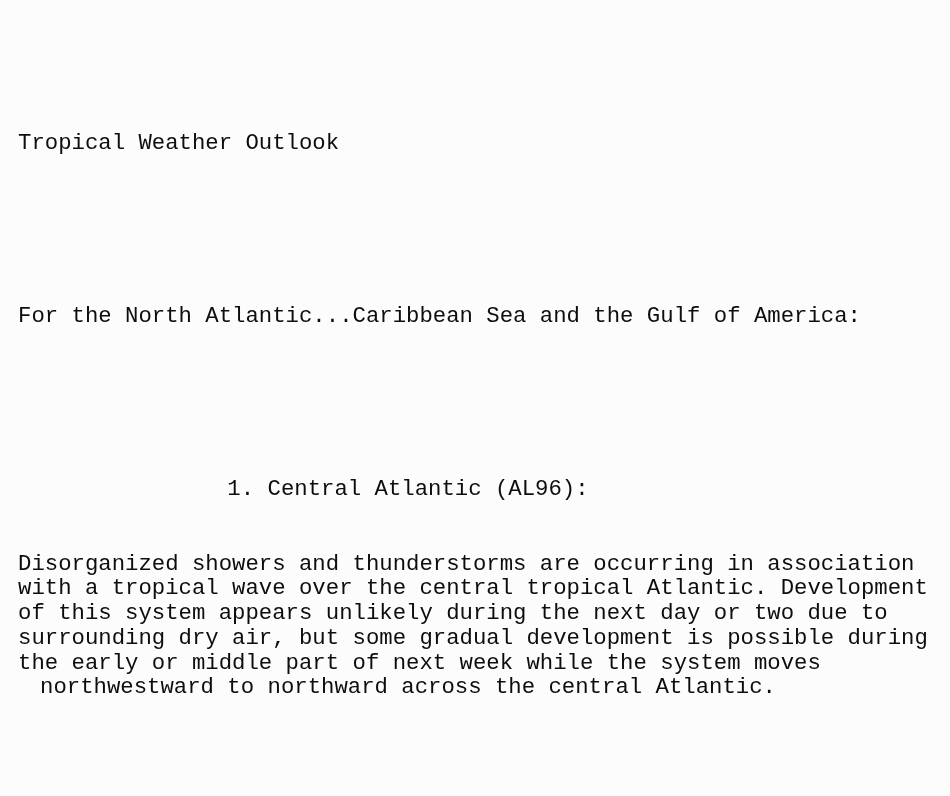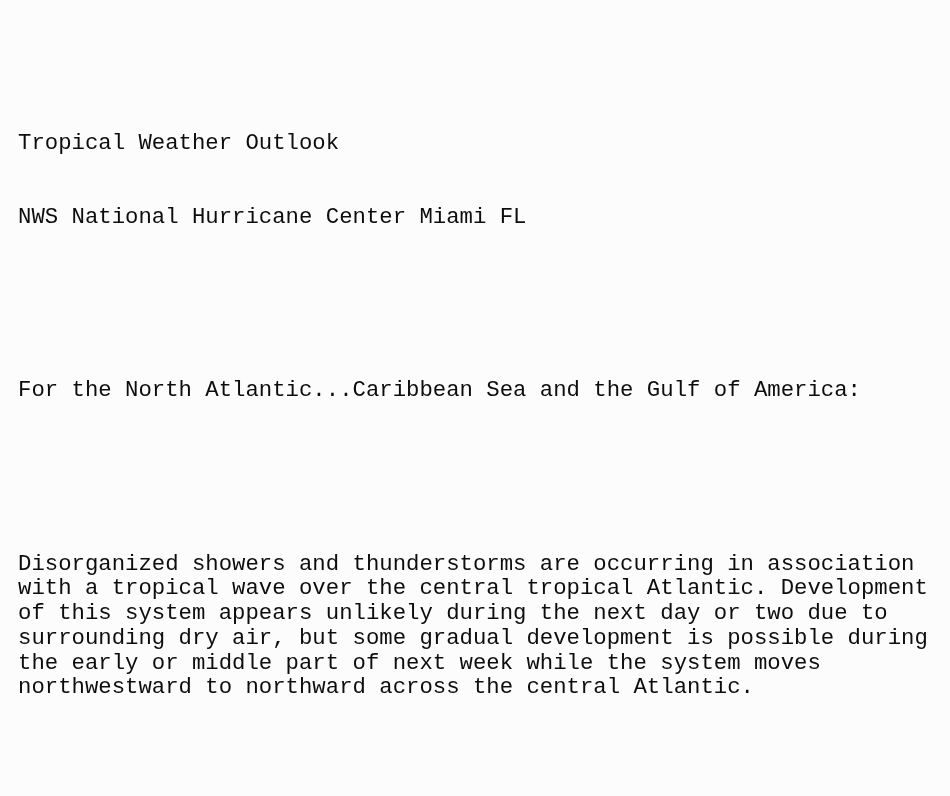--- a/index.html
+++ b/index.html
@@ -15,35 +15,35 @@
     width: 816px;
     height: 796px;
     padding: 7px 18px 0 18px;
     font-family: "Liberation Mono", "DejaVu Sans Mono", monospace;
     font-size: 22.3px;
     line-height: 24.75px;
     color: #0d0d0d;
     white-space: pre;
   }
   .block { margin: 0; }
-  .gap1 { margin-top: 24.75px; }  
+  .gap1 { margin-top: 24.75px; text-align: center; }  
 </style>
 </head>
 <body>
 
 <div class="page">
 
   <div class="block">
     <div>Tropical Weather Outlook</div>
-    <div>NWS National Hurricane Center Miami FL</div>
   </div>
 
   <div class="block gap1">For the North Atlantic...Caribbean Sea and the Gulf of America:</div>
 
   <section class="block gap1">
+    <div>1. Central Atlantic (AL96):</div>
     <div>Disorganized showers and thunderstorms are occurring in association
 with a tropical wave over the central tropical Atlantic. Development
 of this system appears unlikely during the next day or two due to
 surrounding dry air, but some gradual development is possible during
 the early or middle part of next week while the system moves
 northwestward to northward across the central Atlantic.</div>
     
     
   </section>
 

